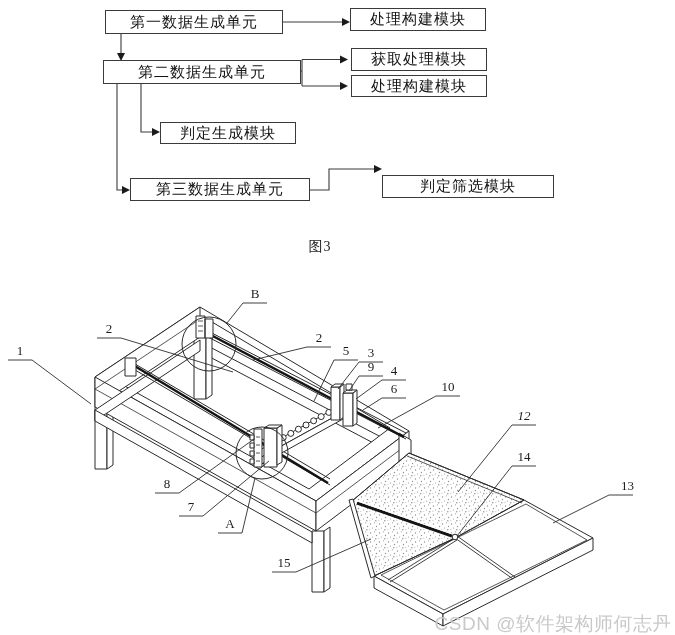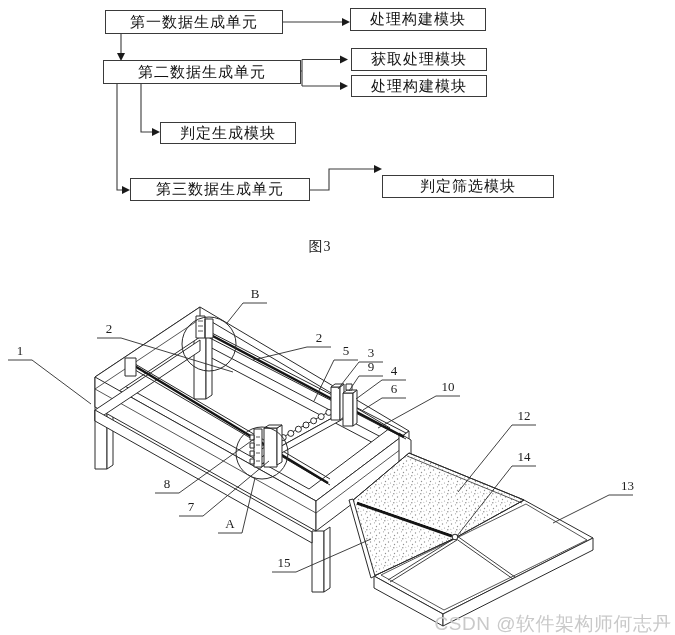--- a/index.html
+++ b/index.html
@@ -202,21 +202,21 @@
   <span class="part-label" style="left:7px;top:343px;">1</span>
   <span class="part-label" style="left:96px;top:321px;">2</span>
   <span class="part-label" style="left:242px;top:286px;">B</span>
   <span class="part-label" style="left:306px;top:330px;">2</span>
   <span class="part-label" style="left:333px;top:343px;">5</span>
   <span class="part-label" style="left:358px;top:345px;">3</span>
   <span class="part-label" style="left:358px;top:359px;">9</span>
   <span class="part-label" style="left:381px;top:363px;">4</span>
   <span class="part-label" style="left:381px;top:381px;">6</span>
   <span class="part-label" style="left:435px;top:379px;">10</span>
-  <span class="part-label" style="left:511px;top:408px;">12</span>
+  <span class="part-label" style="left:511px;top:408px;font-style:italic;">12</span>
   <span class="part-label" style="left:511px;top:449px;">14</span>
   <span class="part-label" style="left:608px;top:478px;text-align:right;">13</span>
   <span class="part-label" style="left:154px;top:476px;">8</span>
   <span class="part-label" style="left:178px;top:499px;">7</span>
   <span class="part-label" style="left:217px;top:516px;">A</span>
   <span class="part-label" style="left:271px;top:555px;">15</span>
 
   <div id="watermark" style="color: rgb(201, 201, 201);">CSDN @软件架构师何志丹</div>
 
 </div>

